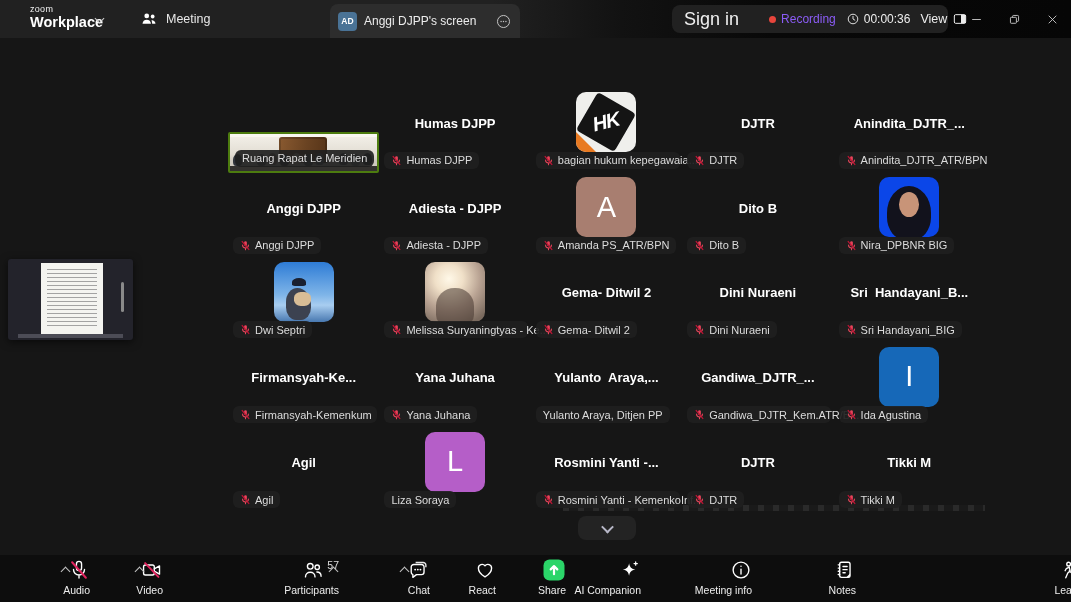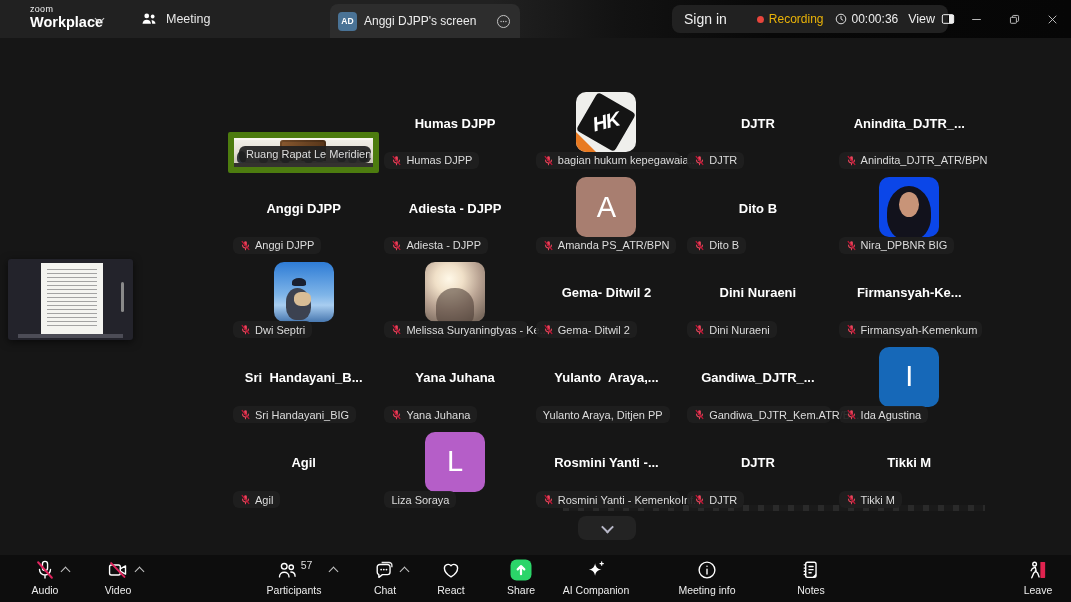--- a/index.html
+++ b/index.html
@@ -18,22 +18,22 @@
   .meeting-tab { position:absolute; left:130px; top:6px; height:26px; display:flex; align-items:center;
     gap:7px; padding:0 10px; font-size:12.5px; color:#e8e8e8; border-radius:6px; cursor:pointer; }
   .screen-tab { position:absolute; left:330px; top:4px; width:190px; height:34px;
     background:#2d2d2d; border-radius:8px 8px 0 0; display:flex; align-items:center; gap:7px;
     padding:0 8px; font-size:12px; color:#ececec; cursor:pointer; }
   .ad-avatar { width:19px; height:19px; border-radius:4px; background:#4a7396; color:#fff;
     font-size:8.5px; font-weight:bold; display:flex; align-items:center; justify-content:center; flex:none; }
   .screen-tab .tab-label { white-space:nowrap; overflow:hidden; flex:1; }
   .tb-right-pill { position:absolute; left:672px; top:5px; width:276px; height:28px; background:#212121;
     border-radius:8px; display:flex; align-items:center; padding:0 12px; gap:10px; }
-  .signin { font-size:14px; color:#f0f0f0; cursor:pointer; white-space:nowrap; }
-  .rec { display:flex; align-items:center; gap:5px; font-size:12px; color:#eab308; white-space:nowrap; }
+  .signin { font-size:18px; color:#f0f0f0; cursor:pointer; white-space:nowrap; }
+  .rec { display:flex; align-items:center; gap:5px; font-size:12px; color:#8b5cf6; white-space:nowrap; }
   .rec-dot { width:7px; height:7px; border-radius:50%; background:#e8453c; }
   .timer { display:flex; align-items:center; gap:4px; font-size:12px; color:#ededed; white-space:nowrap; }
   .view-btn { display:flex; align-items:center; gap:5px; font-size:12.5px; color:#ededed; cursor:pointer; }
   .win-controls { position:absolute; right:0; top:0; height:38px; display:flex; align-items:center; }
   .win-btn { width:38px; height:38px; display:flex; align-items:center; justify-content:center; cursor:pointer; }
 
   
   .main { position:absolute; left:0; top:38px; width:100%; height:517px; background:#161616; }
 
   
@@ -42,21 +42,21 @@
   .share-page { position:absolute; left:26%; top:5%; width:50%; height:88%; background:#f4f4f0; }
   .share-lines { position:absolute; left:10%; right:10%; top:8%; bottom:10%;
     background:repeating-linear-gradient(180deg,#8f8f8f 0 1px,transparent 1px 4px); opacity:.8; }
   .share-scrollbar { position:absolute; right:7%; top:28%; width:3px; height:38%; background:#8a8a8a; border-radius:2px; }
   .share-bottombar { position:absolute; left:8%; bottom:3%; width:84%; height:5%; background:#4c4c56; }
 
   
   .grid { position:absolute; left:228px; top:50px; width:757px; height:424px;
     display:grid; grid-template-columns:repeat(5,1fr); grid-template-rows:repeat(5,1fr); z-index:2; }
   .tile { position:relative; display:flex; flex-direction:column; align-items:center; justify-content:center; cursor:pointer; }
-  .tile.active { border:6px solid #4d7c0f; border-radius:2px; overflow:hidden;margin-top:44px; }
+  .tile.active { border:2px solid #4d7c0f; border-radius:2px; overflow:hidden;margin-top:44px; }
   .disp { font-size:13px; font-weight:bold; color:#fff; white-space:pre; margin-bottom:14px; }
   .pill { position:absolute; left:5px; bottom:4px; background:rgba(32,32,32,.92); border-radius:6px;
     padding:2.5px 7px; font-size:11px; color:#dcdcdc; display:inline-flex; align-items:center; gap:4px;
     white-space:nowrap; max-width:95%; z-index:3; }
   .pill svg { flex:none; }
   .avatar-letter { width:60px; height:60px; border-radius:10px; display:flex; align-items:center;
     justify-content:center; font-size:29px; color:#fff; margin-bottom:16px; }
   .avatar-photo { width:60px; height:60px; border-radius:10px; position:relative; overflow:hidden; margin-bottom:16px; }
   .photo-nira { background:#0b46e8; }
   .photo-nira .hijab { position:absolute; left:13%; top:14%; width:74%; height:90%; background:#12121c; border-radius:50% 50% 42% 42%; }
@@ -97,21 +97,21 @@
   
   .next-row-sliver { position:absolute; left:563px; top:467px; width:422px; height:6px; background:#1e1e1e;
     background-image:repeating-linear-gradient(90deg,#3c3c3c 0 6px,transparent 6px 15px); opacity:.55; z-index:1; }
   .page-down-btn { position:absolute; left:578px; top:478px; width:58px; height:24px; background:#232323;
     border-radius:8px; display:flex; align-items:center; justify-content:center; cursor:pointer; z-index:4; }
   .page-down-btn .dchev { width:9px; height:9px; border-left:2px solid #b8b8c8; border-bottom:2px solid #b8b8c8;
     transform:rotate(-45deg) translate(1px,-1px); }
 
   
   .toolbar { position:absolute; left:0; top:555px; width:100%; height:47px; background:#0d0d0d; }
-  .tb-item { position:absolute; top:3px; width:90px; display:flex; flex-direction:column; align-items:center;
+  .tb-item { position:absolute; top:3px; width:90px; display:flex; flex-direction:column; align-items:flex-end;
     gap:2px; cursor:pointer; }
   .tb-icon { height:24px; display:flex; align-items:center; justify-content:center; gap:3px; }
   .tb-label { font-size:10.5px; color:#ededed; white-space:nowrap; }
   .tb-count { font-size:10.5px; color:#ddd; align-self:flex-start; margin-top:1px; }
   .tb-chev { position:absolute; top:13px; width:7px; height:7px; border-left:1.5px solid #c4c4c4;
     border-top:1.5px solid #c4c4c4; transform:rotate(45deg); cursor:pointer; }
 </style>
 </head>
 <body>
 
@@ -377,39 +377,39 @@
           <div class="pill">
             <svg width="11" height="11" viewBox="0 0 24 24">
               <rect x="9" y="2.5" width="6" height="11" rx="3" fill="#e8445a"></rect>
               <path d="M5.5 11a6.5 6.5 0 0 0 13 0M12 17.5v4" stroke="#e8445a" stroke-width="2.2" fill="none" stroke-linecap="round"></path>
               <line x1="4" y1="2.5" x2="20" y2="21.5" stroke="#c21335" stroke-width="2.6"></line>
             </svg>
             <span>Dini Nuraeni</span>
           </div>
         </div>
         <div class="tile">
+          <div class="disp">Sri  Handayani_B...</div>
+          <div class="pill">
+            <svg width="11" height="11" viewBox="0 0 24 24">
+              <rect x="9" y="2.5" width="6" height="11" rx="3" fill="#e8445a"></rect>
+              <path d="M5.5 11a6.5 6.5 0 0 0 13 0M12 17.5v4" stroke="#e8445a" stroke-width="2.2" fill="none" stroke-linecap="round"></path>
+              <line x1="4" y1="2.5" x2="20" y2="21.5" stroke="#c21335" stroke-width="2.6"></line>
+            </svg>
+            <span>Sri Handayani_BIG</span>
+          </div>
+        </div>
+        <div class="tile">
           <div class="disp">Firmansyah-Ke...</div>
           <div class="pill">
             <svg width="11" height="11" viewBox="0 0 24 24">
               <rect x="9" y="2.5" width="6" height="11" rx="3" fill="#e8445a"></rect>
               <path d="M5.5 11a6.5 6.5 0 0 0 13 0M12 17.5v4" stroke="#e8445a" stroke-width="2.2" fill="none" stroke-linecap="round"></path>
               <line x1="4" y1="2.5" x2="20" y2="21.5" stroke="#c21335" stroke-width="2.6"></line>
             </svg>
             <span>Firmansyah-Kemenkum</span>
-          </div>
-        </div>
-        <div class="tile">
-          <div class="disp">Sri  Handayani_B...</div>
-          <div class="pill">
-            <svg width="11" height="11" viewBox="0 0 24 24">
-              <rect x="9" y="2.5" width="6" height="11" rx="3" fill="#e8445a"></rect>
-              <path d="M5.5 11a6.5 6.5 0 0 0 13 0M12 17.5v4" stroke="#e8445a" stroke-width="2.2" fill="none" stroke-linecap="round"></path>
-              <line x1="4" y1="2.5" x2="20" y2="21.5" stroke="#c21335" stroke-width="2.6"></line>
-            </svg>
-            <span>Sri Handayani_BIG</span>
           </div>
         </div>
         <div class="tile">
           <div class="disp">Yana Juhana</div>
           <div class="pill">
             <svg width="11" height="11" viewBox="0 0 24 24">
               <rect x="9" y="2.5" width="6" height="11" rx="3" fill="#e8445a"></rect>
               <path d="M5.5 11a6.5 6.5 0 0 0 13 0M12 17.5v4" stroke="#e8445a" stroke-width="2.2" fill="none" stroke-linecap="round"></path>
               <line x1="4" y1="2.5" x2="20" y2="21.5" stroke="#c21335" stroke-width="2.6"></line>
             </svg>

